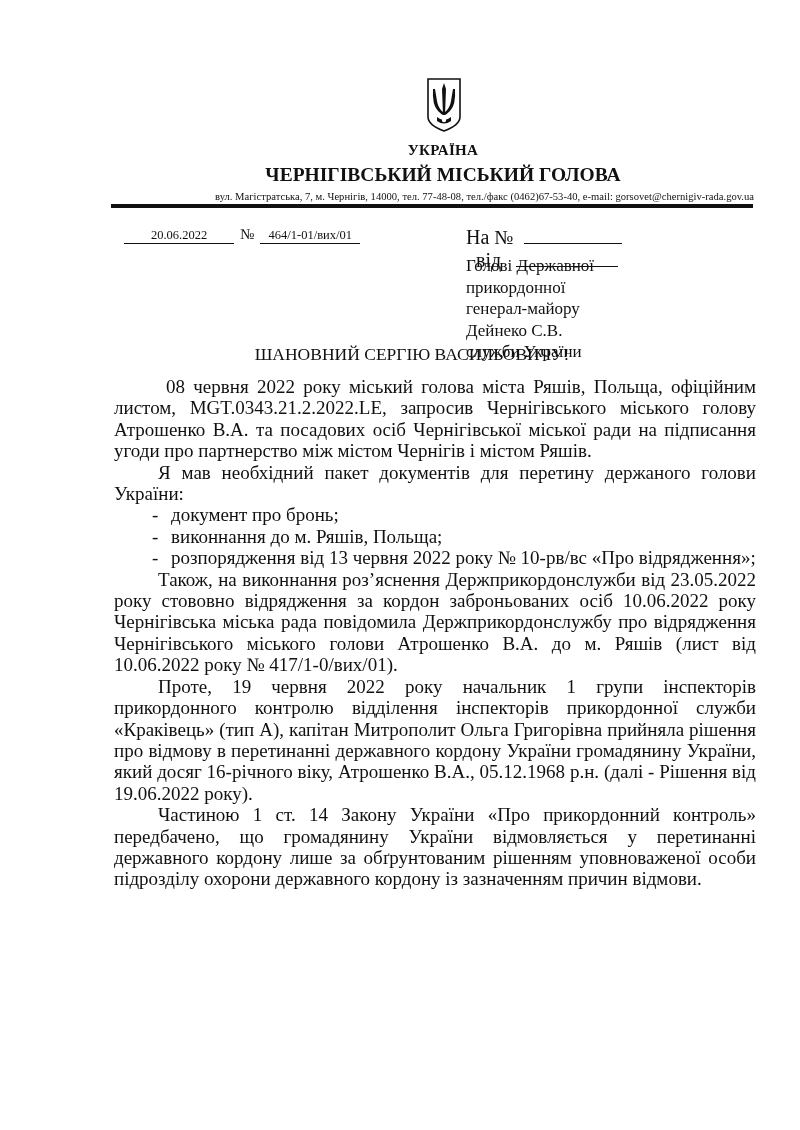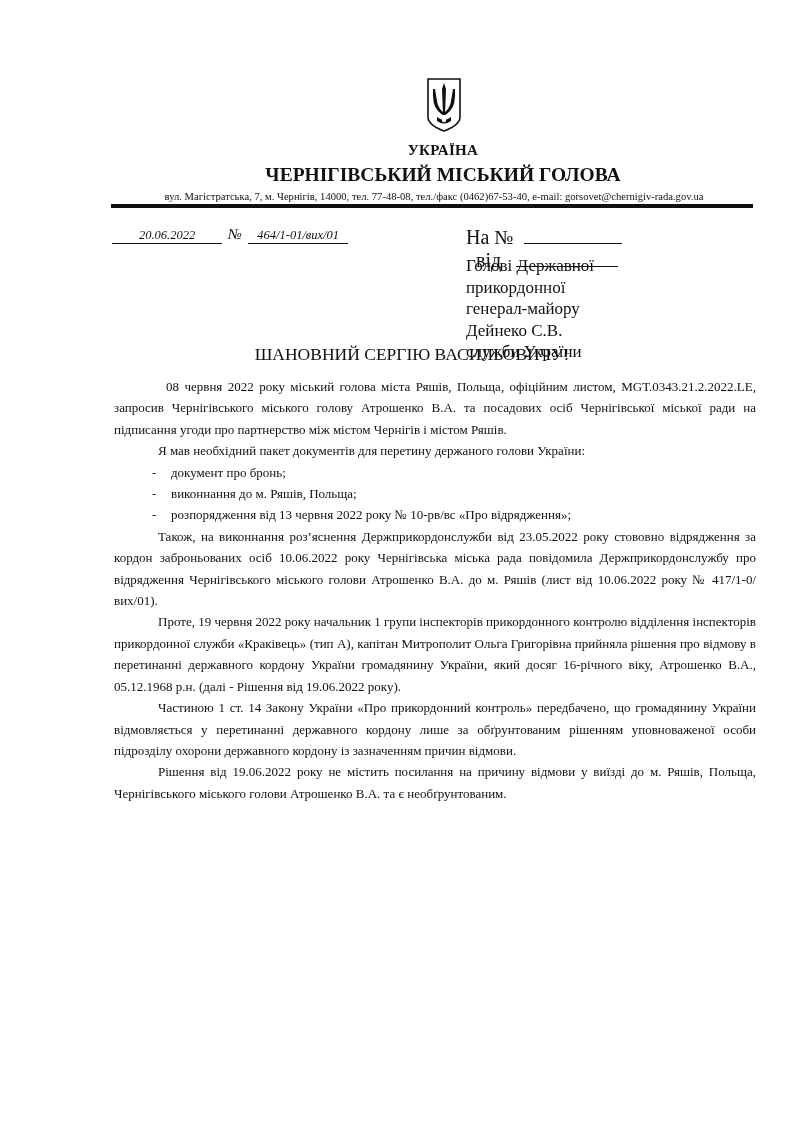--- a/index.html
+++ b/index.html
@@ -5,38 +5,38 @@
   html, body { margin: 0; padding: 0; background: #ffffff; }
   body { width: 800px; height: 1130px; position: relative; overflow: hidden;
          font-family: "Liberation Serif", serif; color: #111; }
   .page { position: absolute; left: 0; top: 0; width: 638px; height: 1130px; }
 
   .emblem { position: absolute; left: 426px; top: 77px; width: 36px; height: 56px; }
   .country { position: absolute; left: 0; width: 886px; top: 142px; text-align: center;
              font-weight: bold; font-size: 15px; letter-spacing: 0.3px; }
   .org { position: absolute; left: 0; width: 886px; top: 164px; text-align: center;
          font-weight: bold; font-size: 19.5px; }
-  .address { position: absolute; left: 114px; width: 640px; top: 191px; text-align: center;
+  .address { position: absolute; left: 114px; width: 640px; top: 191px; text-align: right;
              font-size: 10.6px; white-space: nowrap; }
   .rule { position: absolute; left: 111px; width: 642px; top: 204px; height: 4px; background: #111; }
 
   .refline { position: absolute; top: 226px; font-size: 12.5px; }
   .refline .blank { display: inline-block; border-bottom: 1px solid #111; text-align: center; }
   .refline .num-sign { font-size: 15px; margin: 0 6px; }
-  .ref-left { left: 112px; font-style: italic; }
+  .ref-left { left: 124px; }
   .ref-right { left: 466px; font-size: 20px; }
   .ref-right .blank { height: 14px; vertical-align: baseline; }
 
   .addressee { position: absolute; left: 466px; top: 255px; font-size: 17px; line-height: 21.5px; }
 
   .salutation { position: absolute; left: 0; width: 800px; top: 344px; text-align: center;
                 font-size: 17.5px; padding-left: 24px; box-sizing: border-box; }
 
   .body { position: absolute; left: 114px; width: 642px; top: 376px;
-          font-size: 13px; line-height: 21.4px; text-align: justify; }
+          font-size: 19px; line-height: 21.4px; text-align: justify; }
   .body p { margin: 0; text-indent: 44px; }
   .body ul { list-style: none; margin: 0; padding: 0; }
   .body li { position: relative; padding-left: 37px; }
   .body li .dash { position: absolute; left: 38px; }
   .body li .txt { display: block; padding-left: 20px; }
   .body p.para-first { text-indent: 52px; }
 </style>
 </head>
 <body>
 
@@ -88,15 +88,14 @@
           <span class="txt">виконнання до м. Ряшів, Польща;</span>
         </li>
       <li>
           <span class="dash">-</span>
           <span class="txt">розпорядження від 13 червня 2022 року № 10-рв/вс «Про відрядження»;</span>
         </li>
     </ul>
     <p>Також, на виконнання роз’яснення Держприкордонслужби від 23.05.2022 року стововно відрядження за кордон заброньованих осіб 10.06.2022 року Чернігівська міська рада повідомила Держприкордонслужбу про відрядження Чернігівського міського голови Атрошенко В.А. до м. Ряшів (лист від 10.06.2022 року № 417/1-0/вих/01).</p>
     <p>Проте, 19 червня 2022 року начальник 1 групи інспекторів прикордонного контролю відділення інспекторів прикордонної служби «Краківець» (тип А), капітан Митрополит Ольга Григорівна прийняла рішення про відмову в перетинанні державного кордону України громадянину України, який досяг 16-річного віку, Атрошенко В.А., 05.12.1968 р.н. (далі - Рішення від 19.06.2022 року).</p>
     <p>Частиною 1 ст. 14 Закону України «Про прикордонний контроль» передбачено, що громадянину України відмовляється у перетинанні державного кордону лише за обґрунтованим рішенням уповноваженої особи підрозділу охорони  державного кордону із зазначенням причин відмови.</p>
-    <p>Рішення від 19.06.2022 року не містить посилання на причину відмови у виїзді до м. Ряшів, Польща, Чернігівського міського голови Атрошенко В.А. та є необґрунтованим.</p>
   </div>
 </div>
 
 </body></html>

